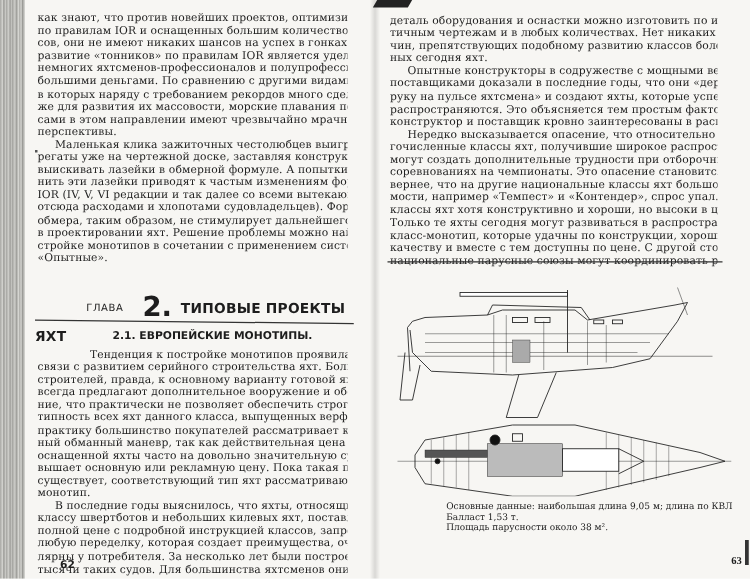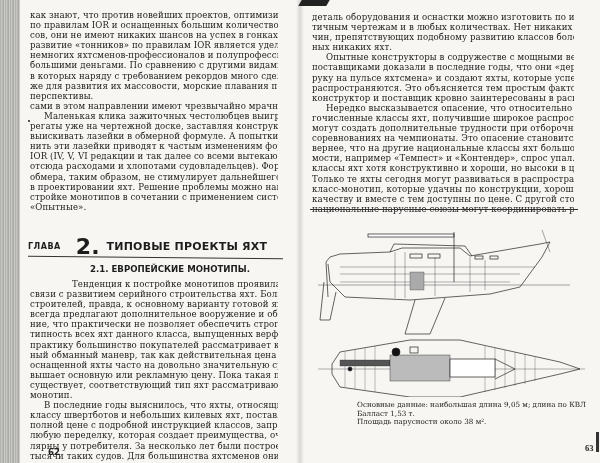--- a/index.html
+++ b/index.html
@@ -26,21 +26,21 @@
     white-space:normal; letter-spacing:0.1px;
   }
   .line { display:block; white-space:nowrap; overflow:hidden; }
   .indent { padding-left:14px; }
   #left-block-1 { left:30px; top:10px; width:248px; }
   #left-block-2 { left:30px; top:279px; width:248px; }
   .chapter {
     position:absolute; left:28px; top:234px; width:250px;
     font-family:"DejaVu Sans", "Liberation Sans", sans-serif;
   }
-  .chapter .label { font-size:8px; font-weight:bold; letter-spacing:.5px; vertical-align:middle; }
+  .chapter .label { font-size:8px; font-weight:normal; letter-spacing:.5px; vertical-align:middle;margin-left:41px; }
   .chapter .num { font-size:22px; font-weight:bold; margin-left:10px; vertical-align:middle; }
   .chapter .title { font-size:11px; font-weight:bold; margin-left:2px; vertical-align:middle; letter-spacing:.2px;}
   .chapter-rule { position:absolute; left:28px; top:257px; width:255px; height:1px; background:#333; transform:rotate(0.6deg); }
   .section {
     position:absolute; left:90px; top:264px;
     font-family:"DejaVu Sans", "Liberation Sans", sans-serif;
     font-size:8.6px; font-weight:bold;
   }
   .pgnum { position:absolute; font-size:8.5px; font-weight:bold; font-family:"DejaVu Sans", "Liberation Sans", sans-serif; }
   #pg-left { left:48px; top:447px; }
@@ -66,22 +66,22 @@
 
   <div class="txt" id="left-block-1">
     <span class="line">как знают, что против новейших проектов, оптимизирован</span>
     <span class="line">по правилам IOR и оснащенных большим количеством па</span>
     <span class="line">сов, они не имеют никаких шансов на успех в гонках. Поэт</span>
     <span class="line">развитие «тонников» по правилам IOR является уделом ли</span>
     <span class="line">немногих яхтсменов-профессионалов и полупрофессионалов</span>
     <span class="line">большими деньгами. По сравнению с другими видами спор</span>
     <span class="line">в которых наряду с требованием рекордов много сделано та</span>
     <span class="line">же для развития их массовости, морские плавания под пар</span>
+    <span class="line">сами в этом направлении имеют чрезвычайно мрачн</span>
     <span class="line">перспективы.</span>
-    <span class="line">сами в этом направлении имеют чрезвычайно мрачн</span>
     <span class="line indent">Маленькая клика зажиточных честолюбцев выигрыва</span>
     <span class="line">регаты уже на чертежной доске, заставляя конструкторов</span>
     <span class="line">выискивать лазейки в обмерной формуле. А попытки устр</span>
     <span class="line">нить эти лазейки приводят к частым изменениям форму</span>
     <span class="line">IOR (IV, V, VI редакции и так далее со всеми вытекающи</span>
     <span class="line">отсюда расходами и хлопотами судовладельцев). Форму</span>
     <span class="line">обмера, таким образом, не стимулирует дальнейшего развит</span>
     <span class="line">в проектировании яхт. Решение проблемы можно найти в</span>
     <span class="line">стройке монотипов в сочетании с применением систе</span>
     <span class="line">«Опытные».</span>
@@ -119,21 +119,21 @@
   <div class="pgnum" id="pg-left">62</div>
 
   <div class="gutter-shadow"></div>
 
   <div class="top-mark"></div>
   <div class="page page-right">
     <div class="txt" id="right-block">
       <span class="line">деталь оборудования и оснастки можно изготовить по иден-</span>
       <span class="line">тичным чертежам и в любых количествах. Нет никаких при-</span>
       <span class="line">чин, препятствующих подобному развитию классов более круп-</span>
-      <span class="line">ных никаких яхт.</span>
+      <span class="line">ных сегодня яхт.</span>
       <span class="line indent">Опытные конструкторы в содружестве с мощными верфями-</span>
       <span class="line">поставщиками доказали в последние годы, что они «держат</span>
       <span class="line">руку на пульсе яхтсмена» и создают яхты, которые успешно</span>
       <span class="line">распространяются. Это объясняется тем простым фактом, что</span>
       <span class="line">конструктор и поставщик кровно заинтересованы в распростра-</span>
       <span class="line indent">Нередко высказывается опасение, что относительно немно-</span>
       <span class="line">гочисленные классы яхт, получившие широкое распространение,</span>
       <span class="line">могут создать дополнительные трудности при отборочных</span>
       <span class="line">соревнованиях на чемпионаты. Это опасение становится тем</span>
       <span class="line">вернее, что на другие национальные классы яхт большой стои-</span>

